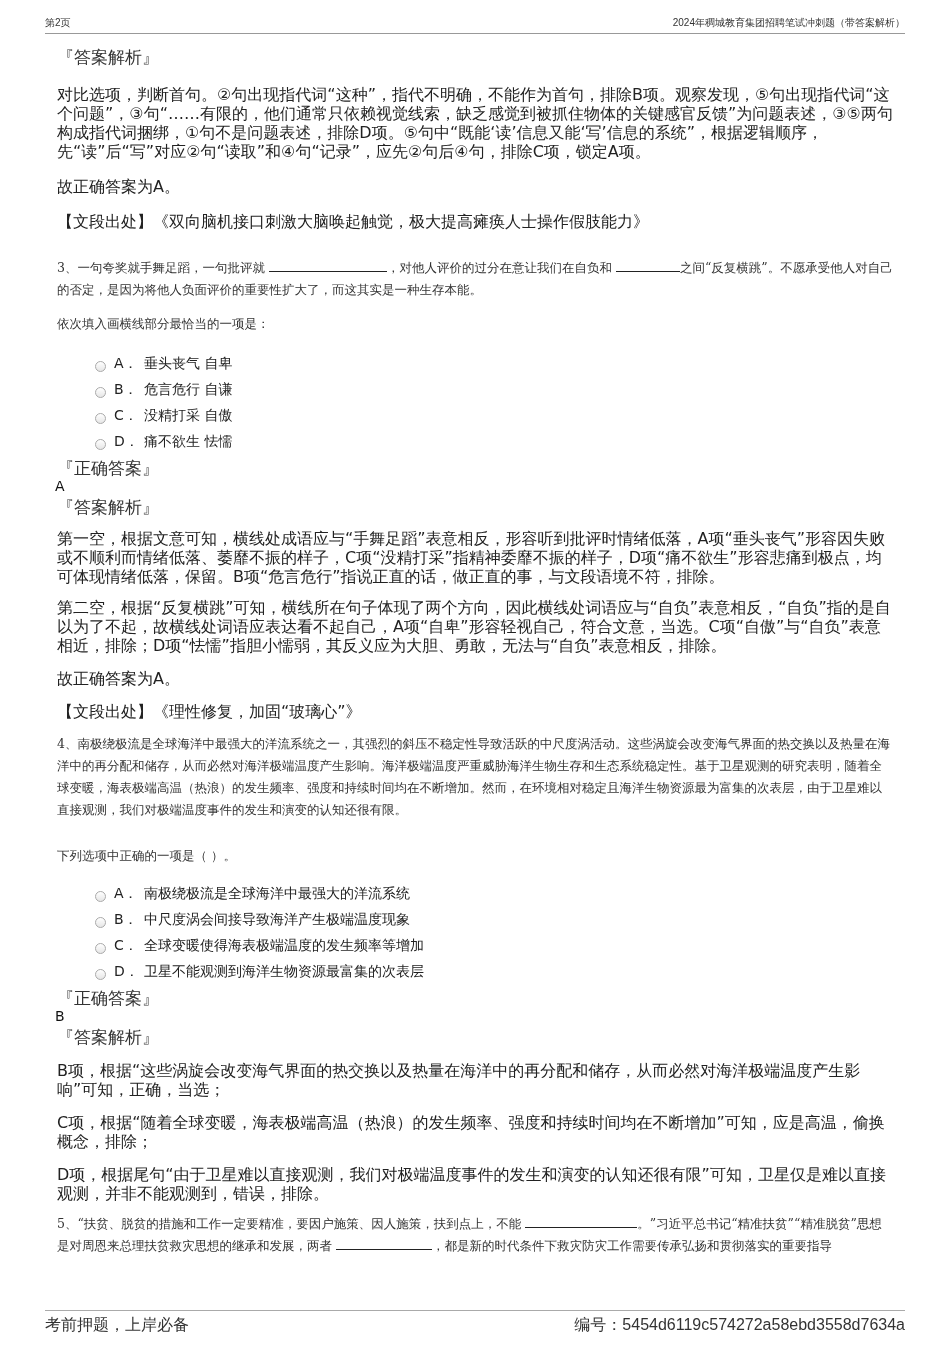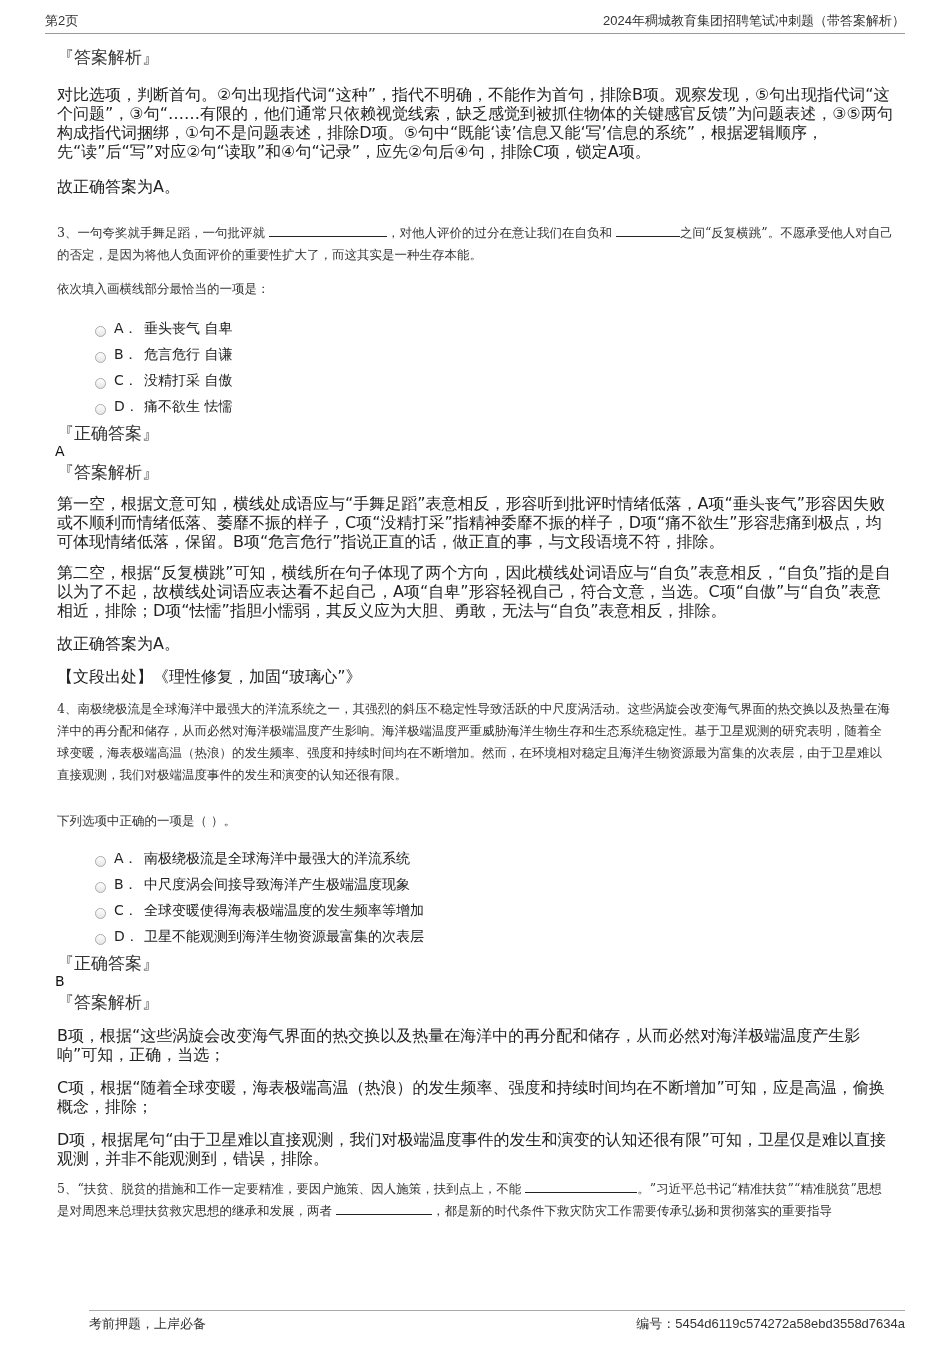--- a/index.html
+++ b/index.html
@@ -1,19 +1,19 @@
 <!DOCTYPE html>
 <html><head>
 <meta charset="utf-8">
 <style>
   * { box-sizing: border-box; margin: 0; padding: 0; }
   html, body { width: 950px; height: 1345px; background: #ffffff; overflow: hidden; }
   body { font-family: "DejaVu Sans", sans-serif; color: #222; position: relative; }
-  .header { position: absolute; left: 45px; right: 45px; top: 12px; height: 22px; border-bottom: 1px solid #999; display: flex; justify-content: space-between; align-items: flex-end; padding-bottom: 3px; font-family: "Liberation Sans", sans-serif; font-size: 13px; color: #333; }
-  .footer { position: absolute; left: 45px; right: 45px; top: 1310px; border-top: 1px solid #aaa; display: flex; justify-content: space-between; padding-top: 4px; font-family: "Liberation Sans", sans-serif; font-size: 13px; color: #333; margin-left: 44px; }
+  .header { position: absolute; left: 45px; right: 45px; top: 12px; height: 22px; border-bottom: 1px solid #999; display: flex; justify-content: space-between; align-items: flex-end; padding-bottom: 3px; font-family: "Liberation Sans", sans-serif; font-size: 10px; color: #333; }
+  .footer { position: absolute; left: 45px; right: 45px; top: 1310px; border-top: 1px solid #aaa; display: flex; justify-content: space-between; padding-top: 4px; font-family: "Liberation Sans", sans-serif; font-size: 16px; color: #333; }
   .content { position: absolute; left: 57px; right: 57px; top: 46px; }
   .para { font-size: 16px; line-height: 19px; color: #222; }
   .small { font-size: 12.5px; line-height: 22px; color: #333; font-family: "DejaVu Serif", serif; }
   .bracket { font-size: 17px; line-height: 19px; color: #333; }
   .opt { display: flex; align-items: center; height: 26px; padding-left: 38px; font-size: 14px; color: #222; }
   .radio { width: 11px; height: 11px; border: 1px solid #aaa; border-radius: 50%; margin-right: 8px; background: linear-gradient(#fff, #e6e6e6); margin-top: 5px; }
   .opt-letter { width: 30px; }
   .blank { display: inline-block; border-bottom: 1px solid #222; vertical-align: baseline; height: 12px; }
   .answer-letter { font-size: 14px; line-height: 16px; color: #111; margin-left: -2px; }
 </style>
@@ -23,20 +23,21 @@
 <div class="header">
   <span>第2页</span>
   <span>2024年稠城教育集团招聘笔试冲刺题（带答案解析）</span>
 </div>
 
 <div class="content">
 
   <div class="bracket" style="margin-top:2px;">『答案解析』</div>
   <div class="para" style="margin-top:18px;">对比选项，判断首句。②句出现指代词“这种”，指代不明确，不能作为首句，排除B项。观察发现，⑤句出现指代词“这个问题”，③句“……有限的，他们通常只依赖视觉线索，缺乏感觉到被抓住物体的关键感官反馈”为问题表述，③⑤两句构成指代词捆绑，①句不是问题表述，排除D项。⑤句中“既能‘读’信息又能‘写’信息的系统”，根据逻辑顺序，先“读”后“写”对应②句“读取”和④句“记录”，应先②句后④句，排除C项，锁定A项。</div>
   <div class="para" style="margin-top:16px;">故正确答案为A。</div>
+  <div class="para" style="margin-top:16px;">【文段出处】《双向脑机接口刺激大脑唤起触觉，极大提高瘫痪人士操作假肢能力》</div>
 
   <div class="small" style="margin-top:26px;">
     <span>3、一句夸奖就手舞足蹈，一句批评就</span>
     <span class="blank" style="width:118px;"></span><span>，对他人评价的过分在意让我们在自负和</span>
     <span class="blank" style="width:64px;"></span><span>之间“反复横跳”。不愿承受他人对自己的否定，是因为将他人负面评价的重要性扩大了，而这其实是一种生存本能。</span>
   </div>
   <div class="small" style="margin-top:12px;">依次填入画横线部分最恰当的一项是：</div>
 
   <div style="margin-top:16px;">
     <div class="opt">

